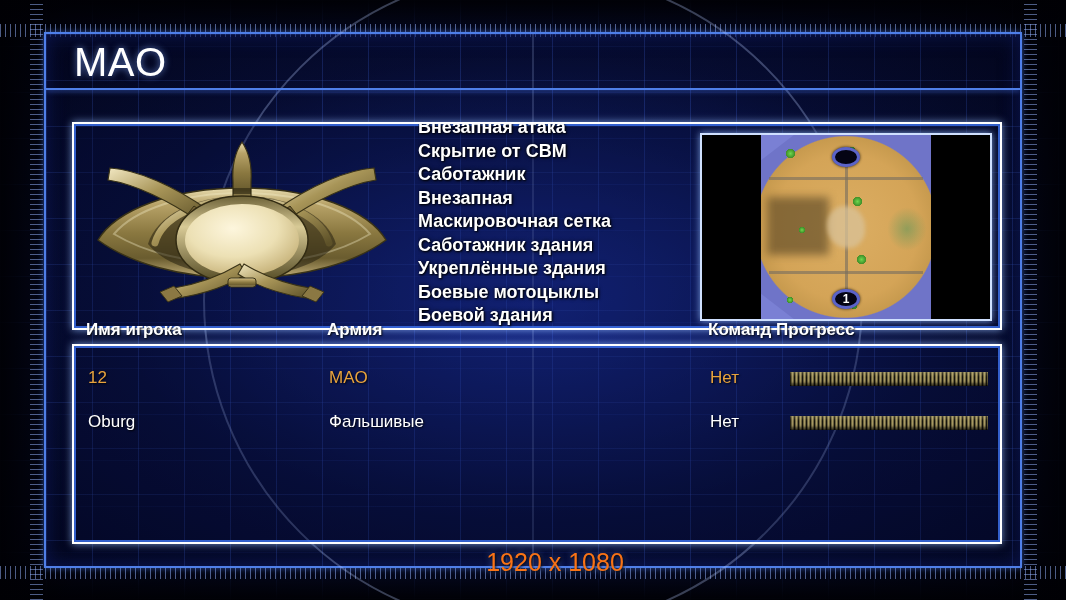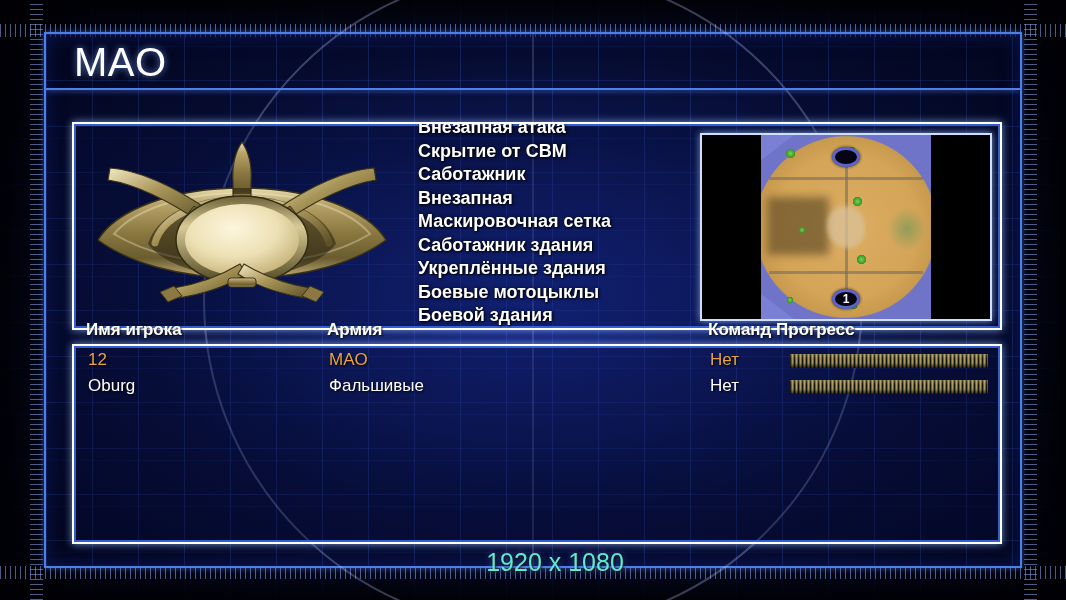--- a/index.html
+++ b/index.html
@@ -189,21 +189,21 @@
     position:absolute; top:0;
     color:#ffffff; font-size:17px; font-weight:bold;
     text-shadow:1px 1px 2px rgba(0,0,0,.9);
     white-space:nowrap;
   }
   #head-name { left:14px; }
   #head-army { left:255px; }
   #head-team { left:636px; }
 
   .roster-rows { position:absolute; left:0; top:4px; width:100%; }
-  .roster-row { position:relative; height:26px; }
+  .roster-row { position:relative; height:26px;margin-top:18px; }
   .cell { position:absolute; top:0; font-size:17px; white-space:nowrap;
           text-shadow:1px 1px 2px rgba(0,0,0,.9); }
   .cell.name { left:14px; }
   .cell.army { left:255px; }
   .cell.team { left:636px; }
   .c-host { color:#e8a33d; }
   .c-plain { color:#ffffff; }
 
   .progress-bar {
     position:absolute; left:716px; top:4px;
@@ -216,21 +216,21 @@
         #6d6340 3px, #6d6340 4px),
       linear-gradient(#3b3722,#211f12);
     border-top:1px solid rgba(180,170,120,.35);
     border-bottom:1px solid rgba(0,0,0,.7);
     box-shadow:inset 0 2px 3px rgba(255,240,180,.18), inset 0 -2px 3px rgba(0,0,0,.6);
   }
 
   
   .resolution {
     position:absolute; left:0; top:548px; width:100%;
-    text-align:center; color:#5eead4; font-size:25px;
+    text-align:center; color:#f97316; font-size:25px;
     text-shadow:1px 1px 3px rgba(0,0,0,.95), 0 0 6px rgba(120,160,255,.5);
     padding-left:44px;
   }
 </style>
 </head>
 <body>
 
 <div id="root">
 
   <div class="bg-grid"></div>

